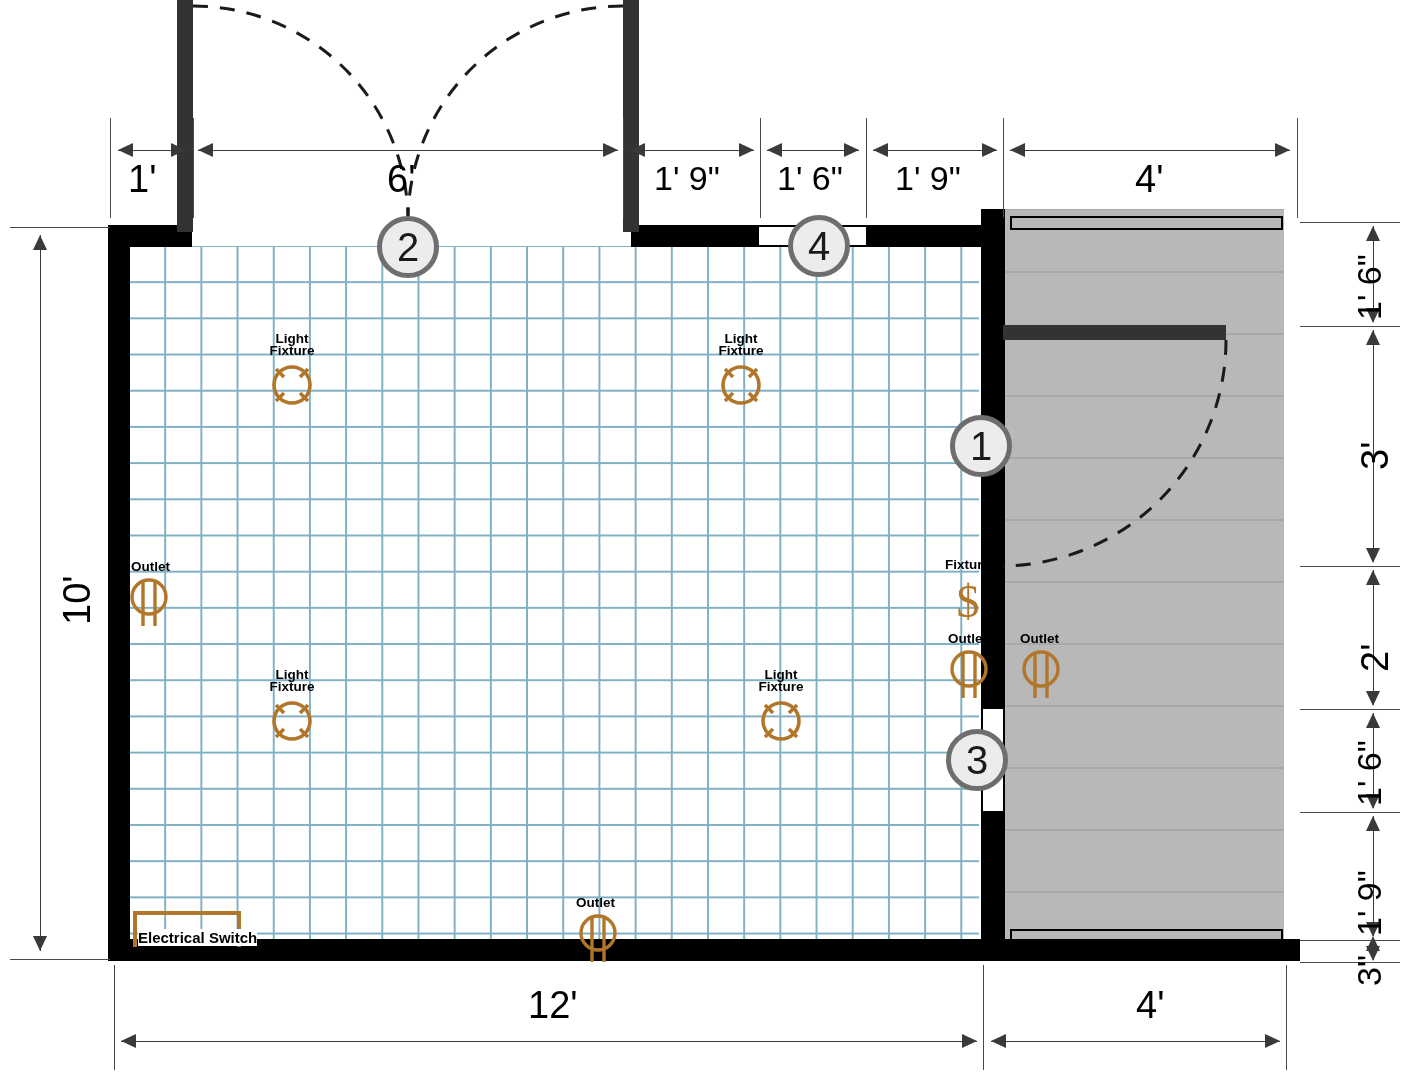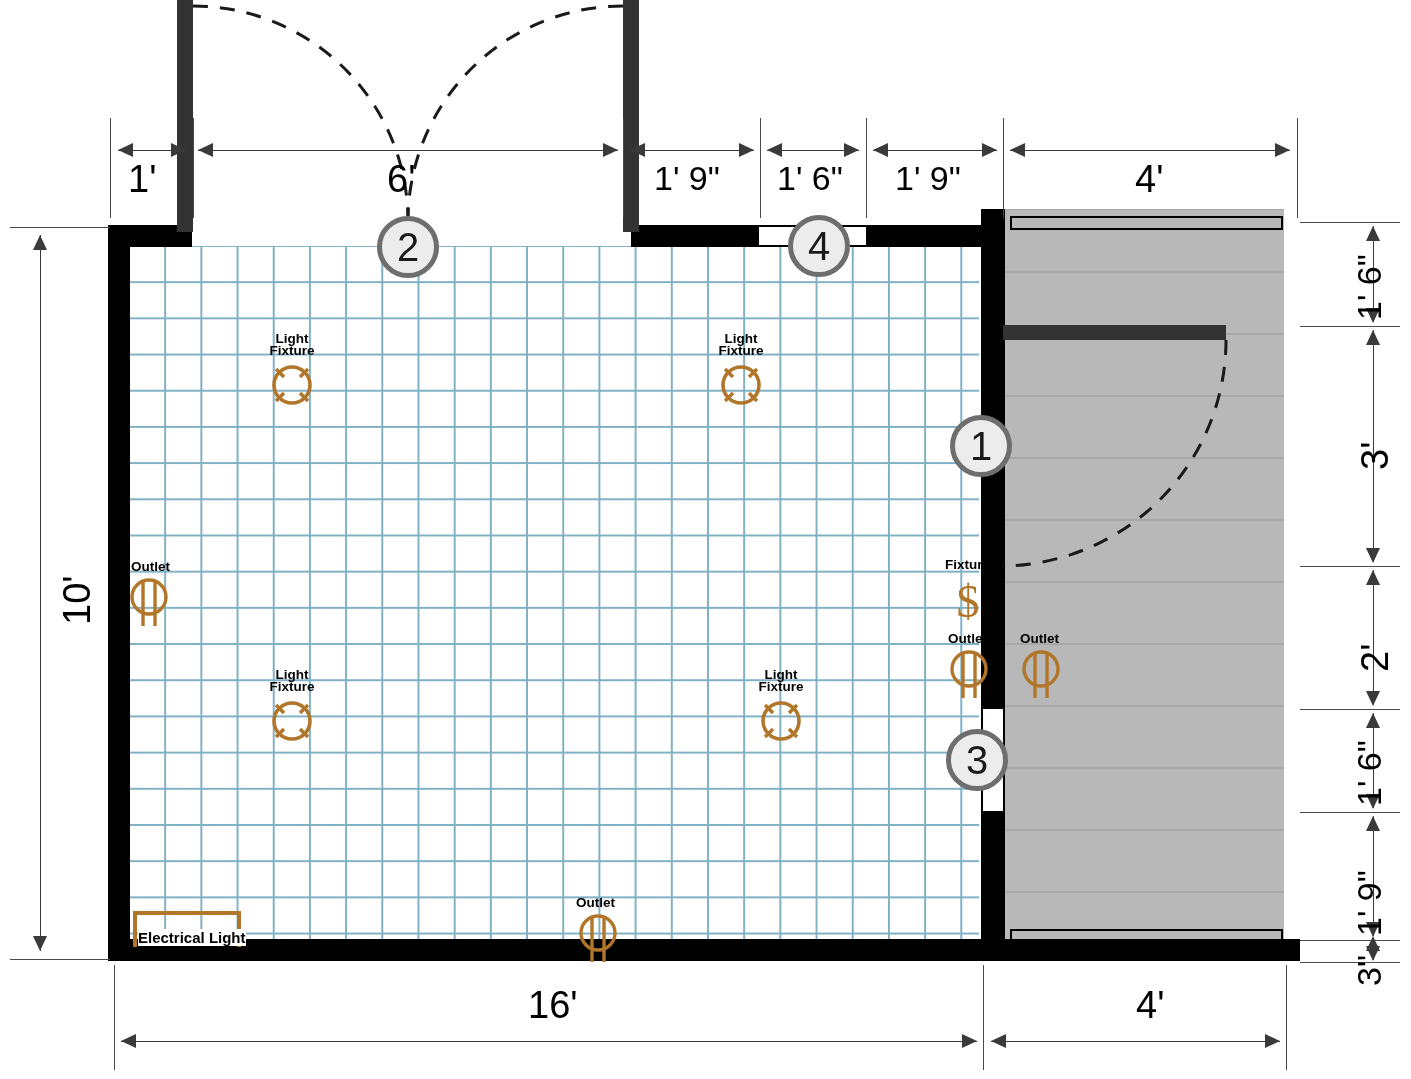--- a/index.html
+++ b/index.html
@@ -216,21 +216,21 @@
   <div class="sym-label" style="left:1020px;top:633px;width:60px;text-align:left;">Outlet</div>
 
   <div class="sym" style="left:948px;top:573px;width:40px;height:58px;">
     <svg width="40" height="58" viewBox="0 0 40 58">
       <text x="20" y="44" font-family="Liberation Serif, serif" font-size="46" fill="#b1762a" text-anchor="middle" font-weight="400">$</text>
     </svg>
   </div>
   <div class="sym-label" style="left:945px;top:559px;width:60px;text-align:left;">Fixture</div>
 
   <div id="electrical-panel" style="left:133px;top:911px;width:108px;height:36px;"></div>
-  <div id="electrical-panel-label" style="left:138px;top:929px;">Electrical Light</div>
+  <div id="electrical-panel-label" style="left:138px;top:929px;">Electrical Switch</div>
 
   <div class="marker" style="left:377px;top:216px;">
     <span>2</span>
   </div>
   <div class="marker" style="left:788px;top:215px;">
     <span>4</span>
   </div>
   <div class="marker" style="left:950px;top:415px;">
     <span>1</span>
   </div>
@@ -321,20 +321,20 @@
   <div class="arw arw-d" style="left:1366px;top:946px;"></div>
   <div class="dim-label small vert" style="left:1352px;top:986px;">3"</div>
 
   <div class="ext-v" style="left:114px;top:965px;height:105px;"></div>
   <div class="ext-v" style="left:983px;top:965px;height:105px;"></div>
   <div class="ext-v" style="left:1286px;top:965px;height:105px;"></div>
 
   <div class="dim-h" style="left:121px;top:1041px;width:856px;"></div>
   <div class="arw arw-l" style="left:121px;top:1034px;"></div>
   <div class="arw arw-r" style="left:962px;top:1034px;"></div>
-  <div class="dim-label" style="left:528px;top:986px;">16'</div>
+  <div class="dim-label" style="left:528px;top:986px;">12'</div>
 
   <div class="dim-h" style="left:991px;top:1041px;width:289px;"></div>
   <div class="arw arw-l" style="left:991px;top:1034px;"></div>
   <div class="arw arw-r" style="left:1265px;top:1034px;"></div>
   <div class="dim-label" style="left:1136px;top:986px;">4'</div>
 
 </div>
 
 </body></html>

